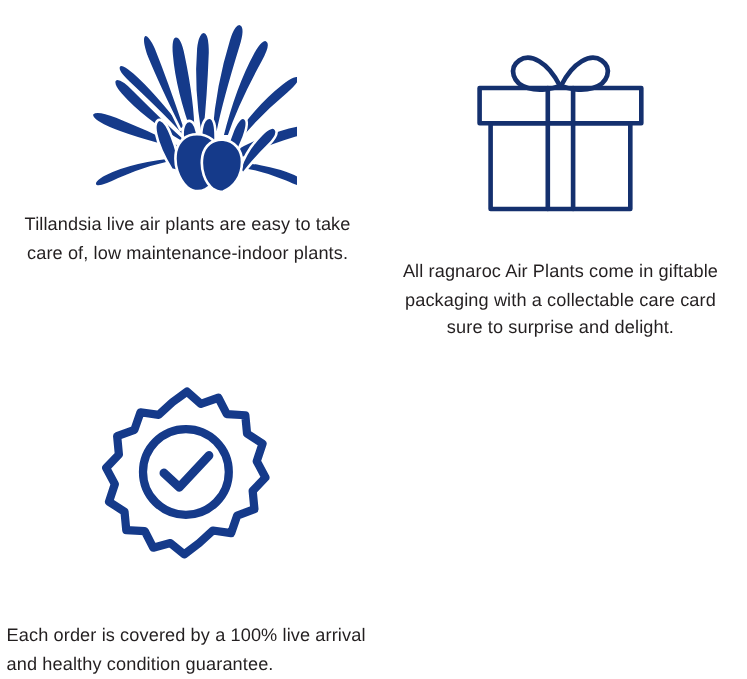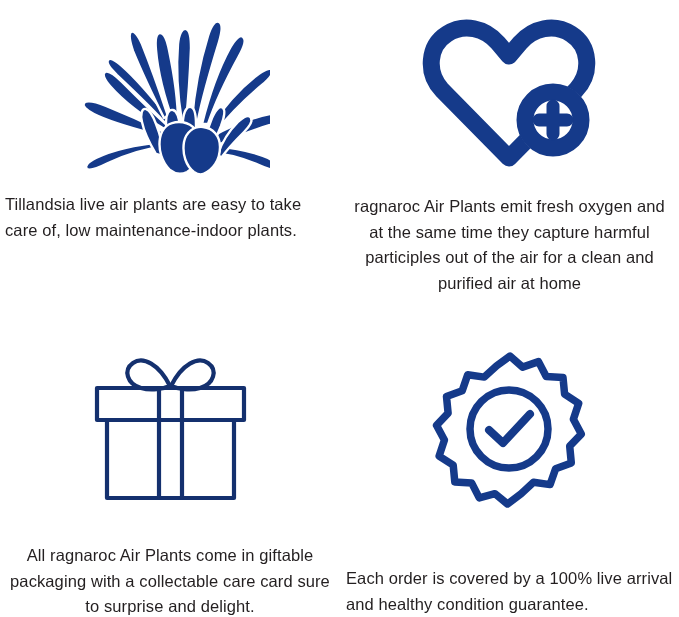--- a/index.html
+++ b/index.html
@@ -39,21 +39,21 @@
     line-height: 25.5px;
     letter-spacing: 0.1px;
     color: #231f20;
     width: 100%;
     box-sizing: border-box;
   }
 
   
   .cell-plant .icon-wrap { width: 200px; height: 168px; margin-top: 8px; }
   .cell-plant .cell-text {
-    text-align: left;
+    text-align: center;
     padding-left: 5px;
     padding-right: 4px;
     margin-top: 16px;
   }
 
   
   .cell-heart .icon-wrap { width: 175px; height: 168px; margin-top: 10px; }
   .cell-heart .cell-text {
     text-align: center;
     padding: 0 8px;
@@ -113,43 +113,20 @@
           <path d="M148 146 C152 134 160 122 168 114 C174 108 179 106 181 110 C183 114 179 119 174 124 C165 133 156 143 151 150 Z"></path>
 
           <path d="M100 162 C92 154 88 142 90 130 C92 120 99 114 109 114 C120 114 128 121 130 132 C133 146 127 158 117 164 C111 167 105 166 100 162 Z"></path>
           <path d="M124 164 C116 158 112 146 114 134 C116 124 124 118 133 119 C143 120 150 128 150 139 C150 152 143 162 133 166 C130 167 127 166 124 164 Z"></path>
         </g>
       </svg>
     </div>
     <div class="cell-text">Tillandsia live air plants are easy to take care of, low maintenance-indoor plants.</div>
   </div>
 
-  <div class="feature-cell cell-heart">
-    <div class="icon-wrap">
-      <svg width="175" height="168" viewBox="0 0 175 168" aria-hidden="true">
-
-        <path d="M87 148
-                 L20 80
-                 C4 63 6 36 25 24
-                 C42 13 63 18 76 33
-                 L87 46
-                 L98 33
-                 C111 18 132 13 149 24
-                 C168 36 170 63 154 80
-                 L87 148 Z" fill="none" stroke="#153A8A" stroke-width="17" stroke-linejoin="round" stroke-linecap="round"></path>
-
-        <circle cx="131" cy="110" r="36" fill="#ffffff"></circle>
-
-        <circle cx="131" cy="110" r="28" fill="none" stroke="#153A8A" stroke-width="17"></circle>
-
-        <path d="M131 96 L131 124 M117 110 L145 110" stroke="#153A8A" stroke-width="13" stroke-linecap="round"></path>
-      </svg>
-    </div>
-    <div class="cell-text">ragnaroc Air Plants emit fresh oxygen and at the same time they capture harmful participles out of the air for a clean and purified air at home</div>
-  </div>
 
   <div class="feature-cell cell-gift">
     <div class="icon-wrap">
       <svg width="175" height="160" viewBox="0 0 175 160" aria-hidden="true">
         <g fill="none" stroke="#14306e" stroke-width="4.2" stroke-linejoin="round" stroke-linecap="round">
 
           <path d="M87 38 C76 16 60 8 50 15 C40 22 44 36 58 40 C68 43 80 41 87 38 Z"></path>
 
           <path d="M88 38 C99 16 115 8 125 15 C135 22 131 36 117 40 C107 43 95 41 88 38 Z"></path>
 

